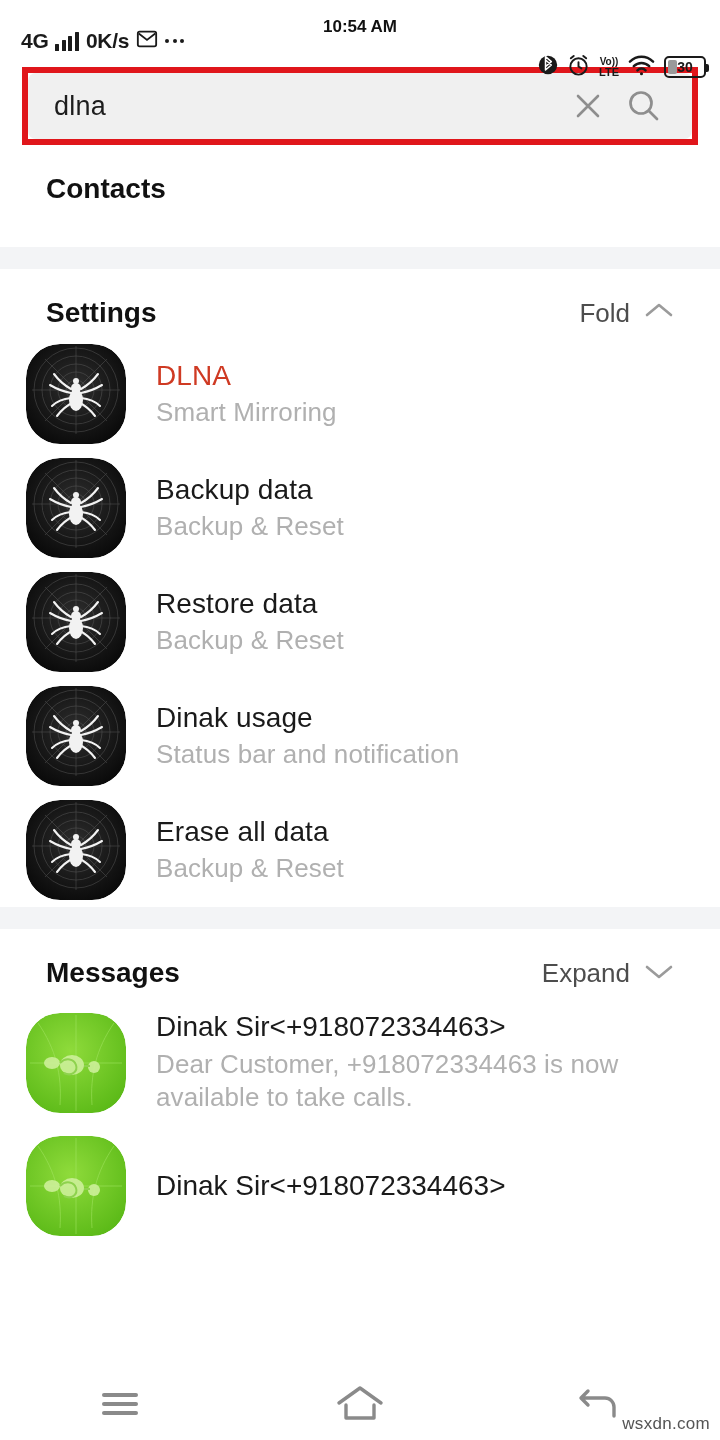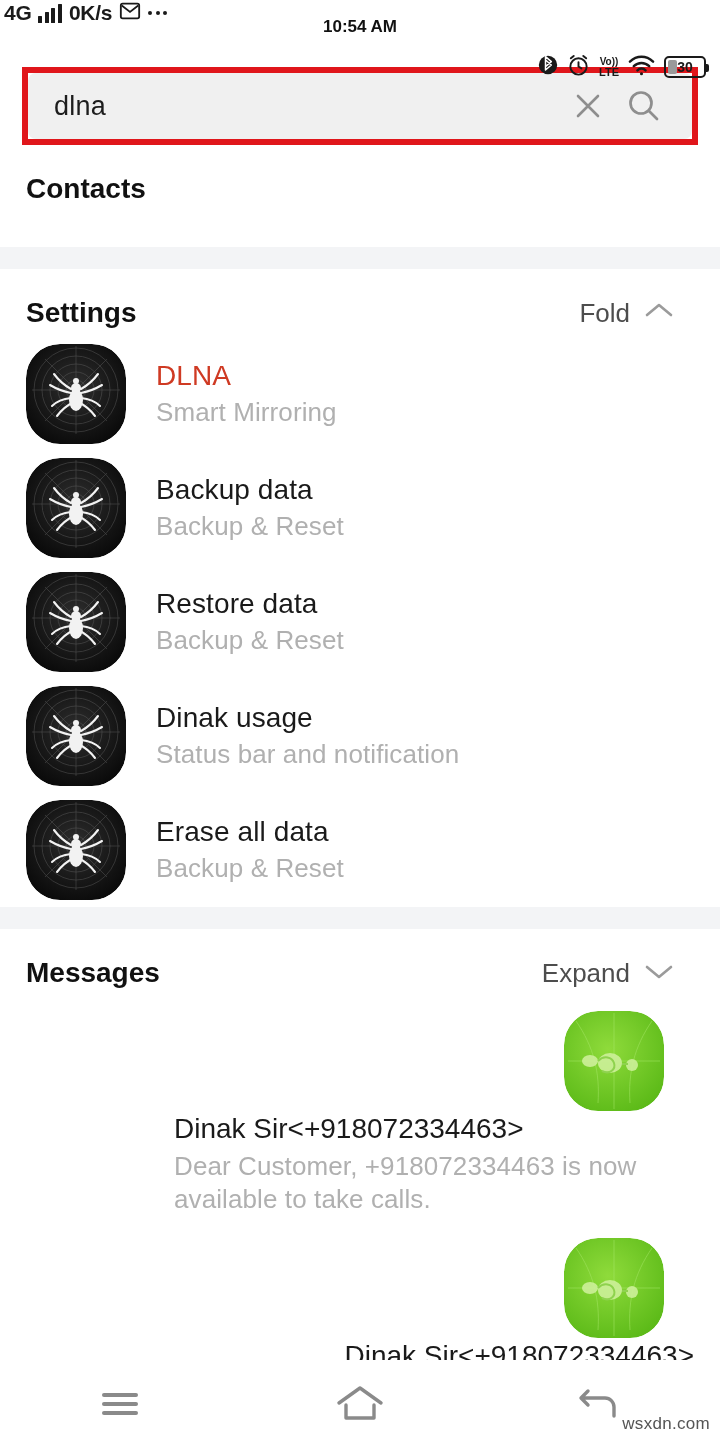--- a/index.html
+++ b/index.html
@@ -7,22 +7,22 @@
     width: 720px; height: 1440px;
     background: #ffffff;
     font-family: "Liberation Sans", sans-serif;
     overflow: hidden;
   }
   body { position: relative; }
 
   
   .status-bar {
     height: 54px;
-    display: flex; align-items: flex-start;
-    padding: 0 4px;
+    display: flex; align-items: flex-end;
+    padding: 0 21px;
     position: relative;
     background: #ffffff;
   }
   .sb-left { display: flex; align-items: center; gap: 7px; }
   .sb-right {
     position: absolute; right: 14px; top: 0; height: 54px;
     display: flex; align-items: center; gap: 9px; margin-top: 40px;
   }
   .sb-center {
     position: absolute; left: 0; right: 0; top: 0; height: 54px;
@@ -79,21 +79,21 @@
   }
   .icon-btn { width: 56px; height: 56px; display: flex; align-items: center; justify-content: center; }
 
   
   .divider { height: 22px; background: #f3f4f6; }
   .section { background: #fff; }
   .section-head {
     display: flex; align-items: center; justify-content: space-between;
     padding: 28px 26px 8px 26px;
   }
-  .section-title { font-size: 28px; font-weight: bold; color: #111; }
+  .section-title { font-size: 28px; font-weight: bold; color: #111; margin-left: 20px; }
   .section-action { display: flex; align-items: center; gap: 14px; padding-right: 20px; }
   .section-action-label { font-size: 26px; color: #4d4d4d; }
 
   .contacts-body { height: 34px; }
 
   
   .row {
     display: flex; align-items: center;
     padding: 7px 26px;
     min-height: 110px;
@@ -102,21 +102,21 @@
     width: 100px; height: 100px; flex: 0 0 100px;
     border-radius: 34px; overflow: hidden;
     margin-right: 30px;
   }
   .row-text { display: flex; flex-direction: column; justify-content: center; gap: 5px; min-width: 0; }
   .row-title { font-size: 28px; color: #1a1a1a; letter-spacing: 0.1px; }
   .row-title.accent { color: #cf3a23; }
   .row-sub { font-size: 26px; color: #b0b0b0; letter-spacing: 0.1px; }
   .row-sub.wrap { line-height: 1.28; max-width: 520px; }
 
-  .msg-row { align-items: flex-end; padding-top: 12px; flex-direction: column; }
+  .msg-row { align-items: center; padding-top: 12px; }
   .msg-row .row-icon { margin-top: 2px; }
   .msg-row .row-text { padding-top: 2px; }
   .msg-title { font-size: 28px; color: #1a1a1a; font-weight: normal; }
 
   
   .navbar {
     position: absolute; left: 0; right: 0; bottom: 0;
     height: 72px; background: #fff;
     display: flex; align-items: center; justify-content: space-around;
   }

